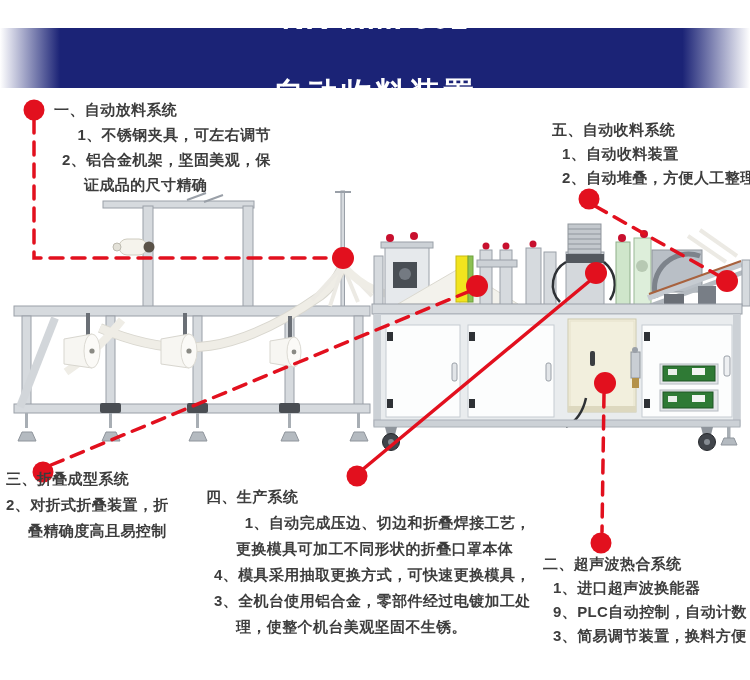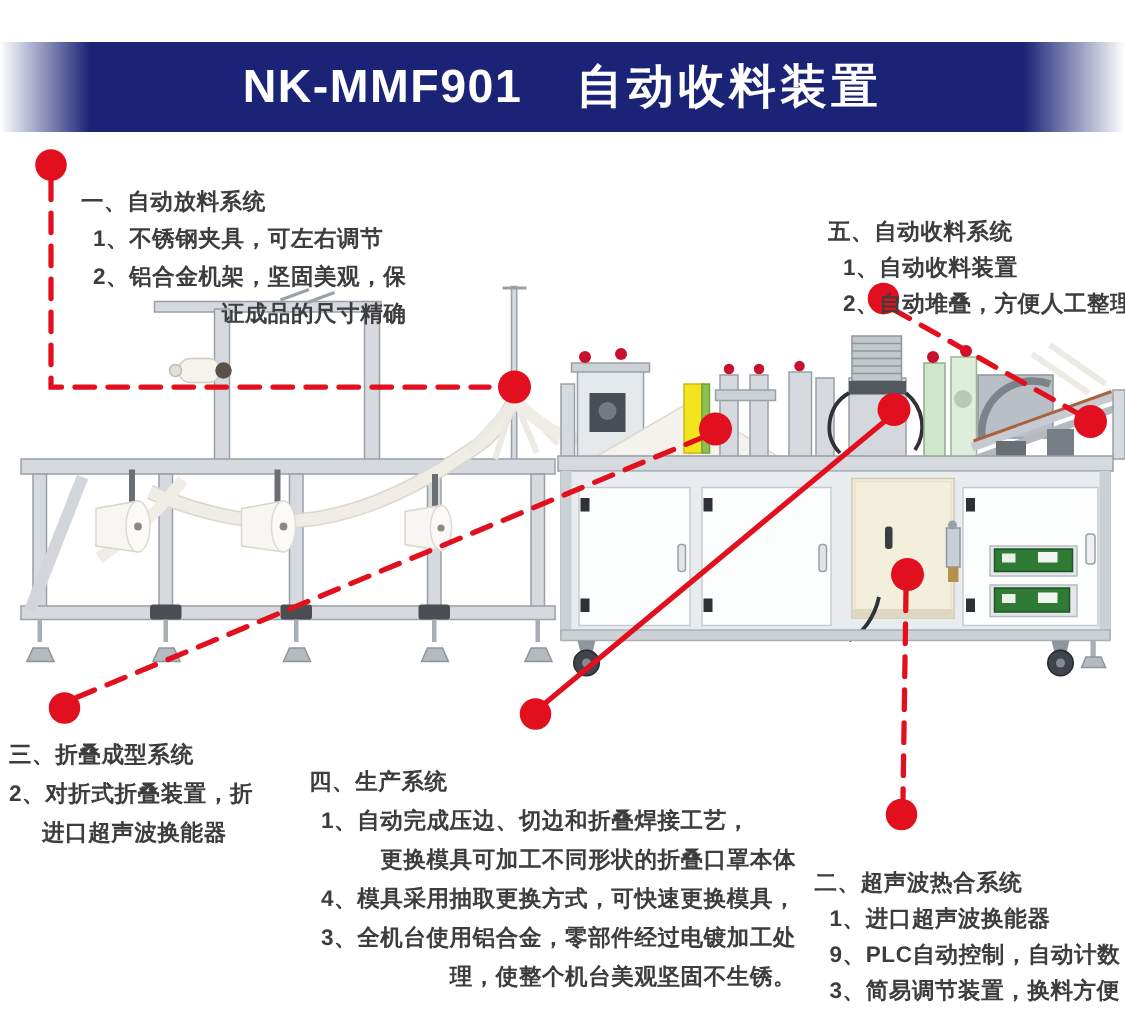--- a/index.html
+++ b/index.html
@@ -5,38 +5,38 @@
   html,body{margin:0;padding:0;}
   body{
     width:750px;height:680px;position:relative;background:#ffffff;
     font-family:"Liberation Sans","DejaVu Sans",sans-serif;overflow:hidden;
   }
   
   .banner{
     position:absolute;left:0;top:28px;width:750px;height:60px;
     background:linear-gradient(to right, rgba(27,35,118,0) 0%, #1b2376 8%, #1b2376 91%, rgba(27,35,118,0) 100%);
     display:flex;align-items:center;justify-content:center;gap:36px;
-    color:#ffffff;font-weight:bold;font-size:31px;
+    color:#ffffff;font-weight:bold;font-size:31px;flex-direction:column;
   }
   .banner .model{letter-spacing:1px;}
   .banner .cn{letter-spacing:3px;}
   
   .sec{
     position:absolute;color:#3d3d3d;font-size:15px;font-weight:bold;
-    letter-spacing:.4px;white-space:nowrap;margin-top:25px;
+    letter-spacing:.4px;white-space:nowrap;
   }
   .sec .t{display:block;}
   .sec .ln{display:block;}
   .lh25{line-height:25px;}
   .lh24{line-height:24px;}
   .lh26{line-height:26px;}
-  .pl8{padding-left:8px;}
+  .pl8{padding-left:8px;text-align:right;}
   .pl10{padding-left:10px;}
   .pl22{padding-left:22px;}
-  .pl30{padding-left:30px;text-align:right;}
+  .pl30{padding-left:30px;}
   svg{position:absolute;left:0;top:0;}
   .sv{fill:#d6dade;stroke:#9aa0a8;stroke-width:1;}
   .thin{stroke:#9aa0a8;stroke-width:2;fill:none;}
   .web{stroke:#efede6;stroke-width:8;fill:none;}
   .webedge{stroke:#d9d7cf;stroke-width:10;fill:none;}
 </style>
 </head>
 <body>
 
 <div class="banner">
@@ -273,21 +273,21 @@
 
 <div class="sec lh24" style="left:552px;top:118px;">
   <span class="t">五、自动收料系统</span>
   <span class="ln pl10">1、自动收料装置</span>
   <span class="ln pl10">2、自动堆叠，方便人工整理</span>
 </div>
 
 <div class="sec lh26" style="left:6px;top:466px;">
   <span class="t">三、折叠成型系统</span>
   <span class="ln">2、对折式折叠装置，折</span>
-  <span class="ln pl22">进口超声波换能器</span>
+  <span class="ln pl22">叠精确度高且易控制</span>
 </div>
 
 <div class="sec lh26" style="left:206px;top:484px;">
   <span class="t">四、生产系统</span>
   <span class="ln pl8">1、自动完成压边、切边和折叠焊接工艺，</span>
   <span class="ln pl30">更换模具可加工不同形状的折叠口罩本体</span>
   <span class="ln pl8">4、模具采用抽取更换方式，可快速更换模具，</span>
   <span class="ln pl8">3、全机台使用铝合金，零部件经过电镀加工处</span>
   <span class="ln pl30">理，使整个机台美观坚固不生锈。</span>
 </div>

